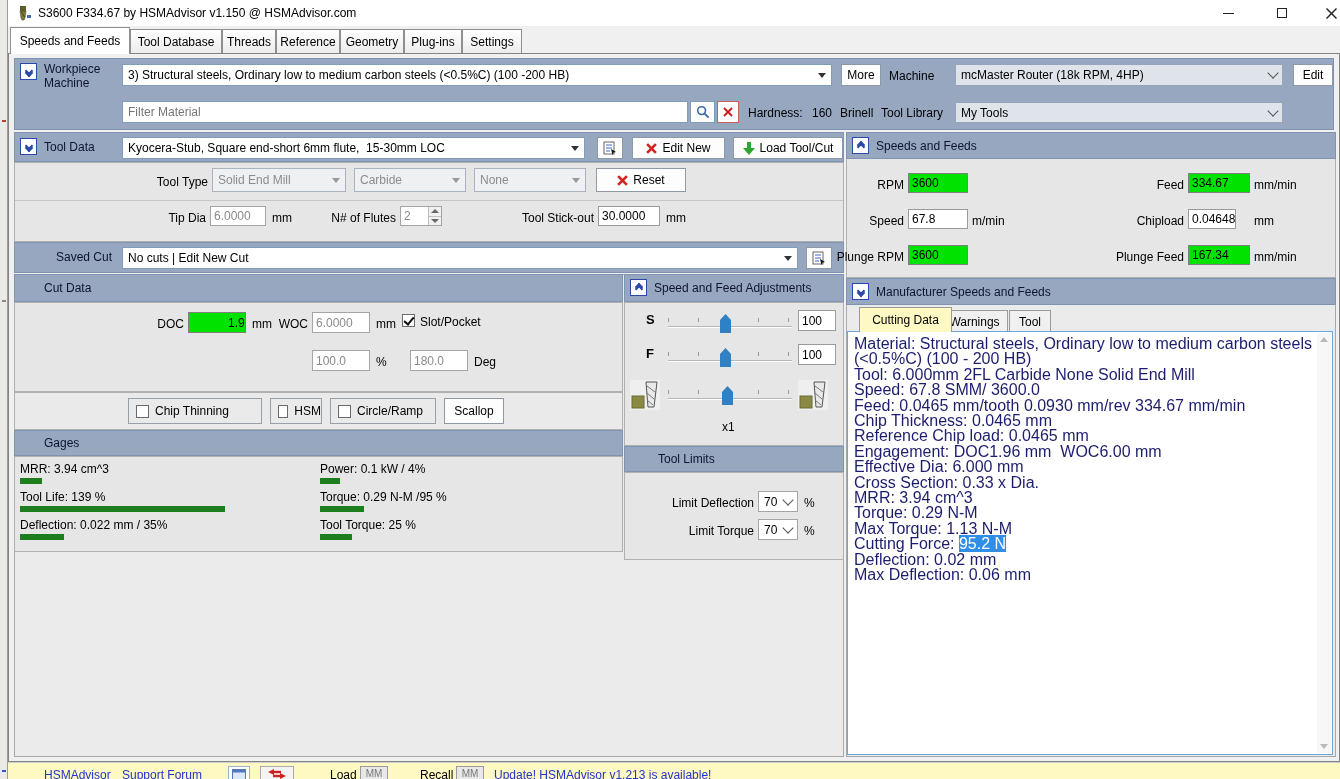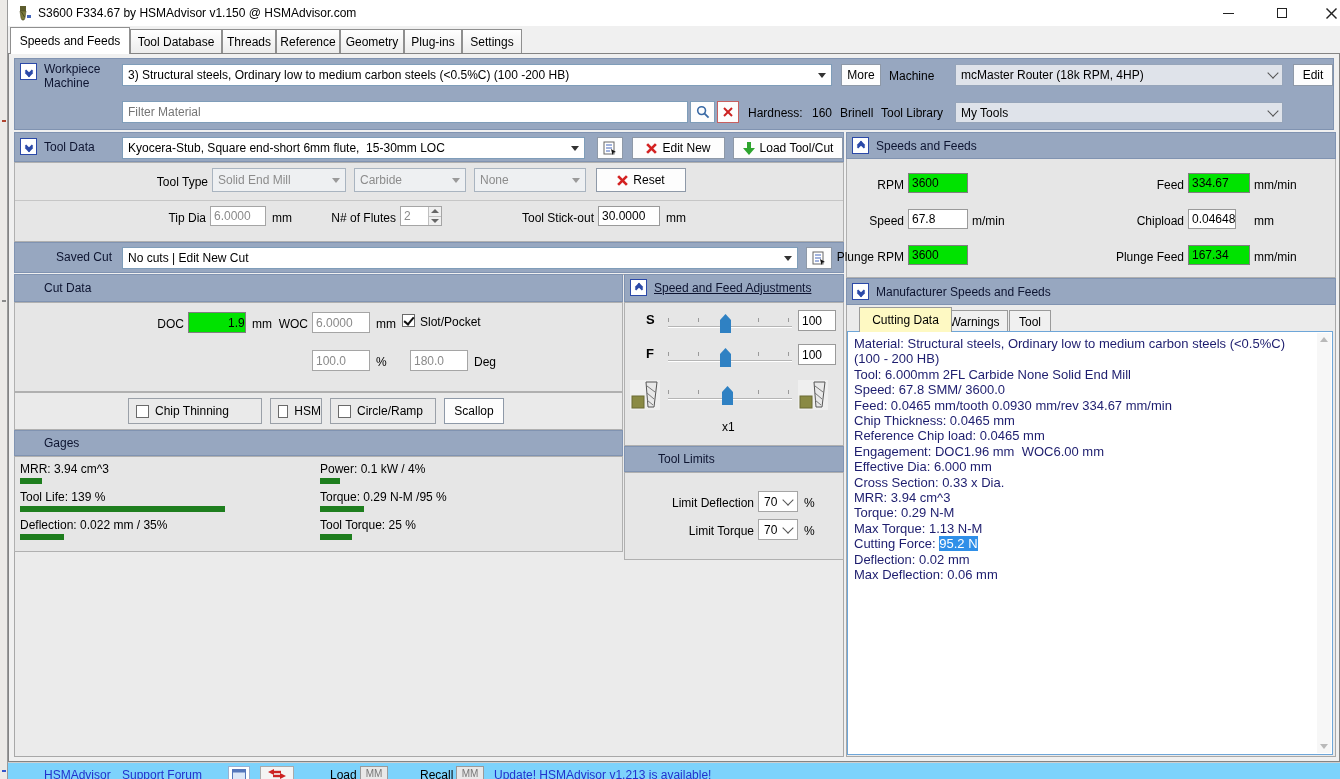--- a/index.html
+++ b/index.html
@@ -32,21 +32,21 @@
   .checkbox.checked::after { content:""; position:absolute; left:3px; top:0; width:4px; height:8px; border-right:2px solid #111; border-bottom:2px solid #111; transform:rotate(40deg); }
   .groupbox { border:1px solid #9aa0a8; display:flex; align-items:center; gap:6px; padding-left:7px; background:transparent; }
   .bar { height:6px; background:#1e7e1e; }
   .ticks { height:4px; background-image:repeating-linear-gradient(to right,#9a9a9a 0 1px,transparent 1px 30px); }
   .track { height:2px; background:#b5b5b5; border-bottom:1px solid #fff; }
   .thumb { width:11px; height:19px; background:#2f81c3; clip-path:polygon(50% 0,100% 32%,100% 100%,0 100%,0 32%); }
   .tab { position:absolute; top:29px; height:24px; background:linear-gradient(#ffffff,#ececec); border:1px solid #8f8f8f; border-bottom:none; display:flex; align-items:center; justify-content:center; font-size:12px; }
   .tab.active { top:27px; height:27px; background:#fff; z-index:5; }
   .mtab { position:absolute; background:#f0f0f0; border:1px solid #9a9a9a; border-bottom:none; display:flex; align-items:center; justify-content:center; font-size:12px; }
   .mtab.active { background:#fef9c3; z-index:4;margin-left:12px; }
-  .cutline { font-size:13px; line-height:15.4px; color:#1d1d6e; white-space:pre-wrap; }
+  .cutline { font-size:16px; line-height:15.4px; color:#1d1d6e; white-space:pre-wrap; }
   .sel { background:#2f8fe8; color:#fff; }
   .hdrlbl { font-size:12px; color:#0d1430; white-space:nowrap; }
   .unit { font-size:12px; color:#000; white-space:nowrap; }
   .sp-arr { width:0; height:0; border-left:4px solid transparent; border-right:4px solid transparent; }
   .link { font-size:12px; color:#2233cc; white-space:nowrap; }
 </style>
 </head>
 <body>
 
 <div class="screen">
@@ -299,21 +299,21 @@
   <span class="abs lbl" style="left:320px;top:490px;">Torque: 0.29 N-M /95 %</span>
   <div class="abs bar" style="left: 320px; top: 506px; width: 44px;"></div>
   <span class="abs lbl" style="left:320px;top:518px;">Tool Torque: 25 %</span>
   <div class="abs bar" style="left: 320px; top: 534px; width: 32px;"></div>
 
   <div class="abs hdrband" style="left:624px;top:274px;width:220px;height:28px;"></div>
   <div class="abs expander up" style="left:630px;top:279px;">
     <span class="chev"></span>
       <span class="chev"></span>
   </div>
-  <span class="abs hdrlbl" style="left:654px;top:281px;text-decoration:underline;">Speed and Feed Adjustments</span>
+  <span class="abs hdrlbl" style="left:654px;top:281px;">Speed and Feed Adjustments</span>
   <div class="abs bodybox" style="left:624px;top:302px;width:220px;height:144px;"></div>
   <span class="abs lbl" style="left:646px;top:312px;font-weight:bold;font-size:13px;">S</span>
   <div class="abs ticks" style="left:668px;top:318px;width:121px;"></div>
   <div class="abs track" style="left:668px;top:326px;width:124px;"></div>
   <div class="abs thumb" style="left:720px;top:314px;"></div>
   <div class="abs inp" style="left:798px;top:310px;width:38px;height:21px;">
       <span>100</span>
     </div>
   <span class="abs lbl" style="left:646px;top:346px;font-weight:bold;font-size:13px;">F</span>
   <div class="abs ticks" style="left:668px;top:352px;width:121px;"></div>
@@ -428,21 +428,21 @@
       <div class="cutline"><span>Cutting Force: </span><span class="sel">95.2 N</span></div>
       <div class="cutline">Deflection: 0.02 mm</div>
       <div class="cutline">Max Deflection: 0.06 mm</div>
     </div>
     <div style="position:absolute;right:1px;top:1px;bottom:1px;width:14px;background:#f7f7f7;">
       <i class="sp-arr" style="position:absolute;left:3px;top:4px;border-bottom:5px solid #b9b9b9;"></i>
       <i class="sp-arr" style="position:absolute;left:3px;bottom:4px;border-top:5px solid #b9b9b9;"></i>
     </div>
   </div>
 
-  <div class="abs" style="left:8px;top:762px;width:1332px;height:17px;background:#7dd3fc;border-top:1px solid #cfcfcf;">
+  <div class="abs" style="left:8px;top:762px;width:1332px;height:17px;background:#fef9c3;border-top:1px solid #cfcfcf;">
     <span class="link abs" style="left:36px;top:5px;">HSMAdvisor</span>
     <span class="link abs" style="left:114px;top:5px;">Support Forum</span>
     <div class="abs" style="left:220px;top:3px;width:22px;height:16px;background:#fff;border:1px solid #9ab0d0;display:flex;align-items:center;justify-content:center;">
       <svg width="14" height="11" viewBox="0 0 14 11">
         <rect x="0.5" y="0.5" width="13" height="10" fill="#dce8f8" stroke="#5577bb"></rect>
         <rect x="0.5" y="0.5" width="13" height="3" fill="#5577bb"></rect>
       </svg>
     </div>
     <div class="abs" style="left:252px;top:3px;width:34px;height:16px;background:#f4f4f4;border:1px solid #aaaaaa;display:flex;align-items:center;justify-content:center;">
       <svg width="18" height="10" viewBox="0 0 18 10">

